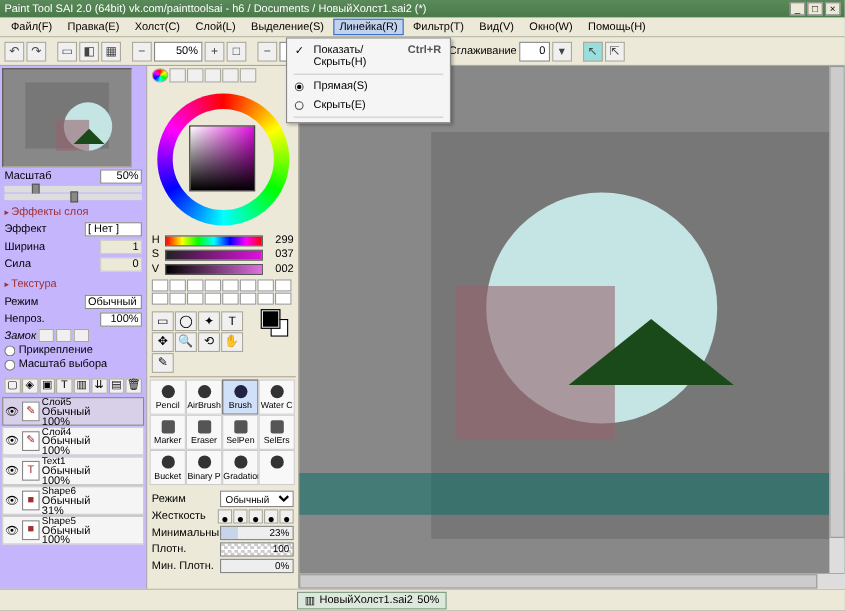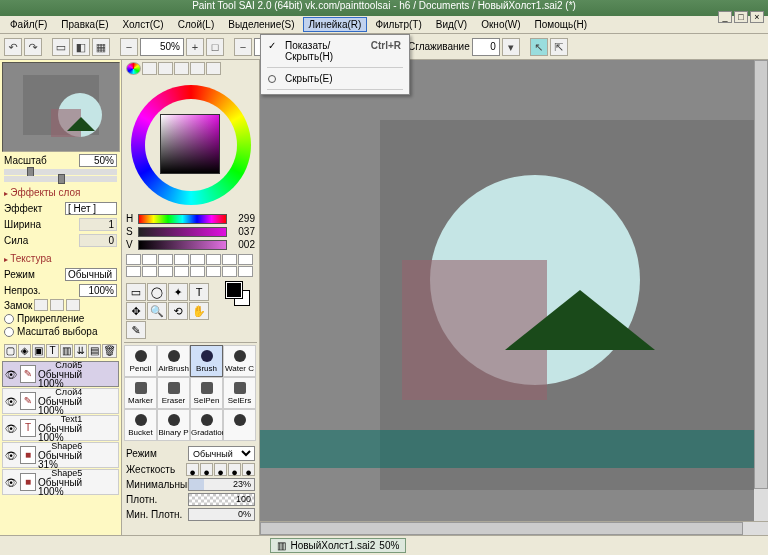--- a/index.html
+++ b/index.html
@@ -1,35 +1,35 @@
 <!DOCTYPE html>
 <html><head>
 <meta charset="utf-8">
 <style>
 * { margin: 0; padding: 0; box-sizing: border-box; font-family: Tahoma, Arial, sans-serif; font-size: 10px; user-select: none; }
 body { background: #ece9d8; width: 768px; height: 555px; overflow: hidden; position: relative; }
-.titlebar { background: linear-gradient(#5a8a5a, #4a7a4a); color: #fff; height: 16px; display: flex; align-items: center; padding: 0 4px; font-size: 10px; flex-direction: column; }
+.titlebar { background: linear-gradient(#5a8a5a, #4a7a4a); color: #fff; height: 16px; display: flex; align-items: center; padding: 0 4px; font-size: 10px; }
 .titlebar .btns { margin-left: auto; display: flex; gap: 2px; }
 .titlebar .btns span { width: 14px; height: 12px; background: #ece9d8; border: 1px solid #888; color: #000; text-align: center; line-height: 10px; font-size: 9px; }
 .menubar { background: #ece9d8; height: 18px; display: flex; align-items: center; padding: 0 4px; gap: 2px; border-bottom: 1px solid #aca899; }
 .menubar span { padding: 2px 6px; cursor: default; }
 .menubar span.open { background: #c1d2ee; border: 1px solid #316ac5; padding: 1px 5px; }
 .dropdown { position: absolute; top: 34px; left: 260px; background: #f5f5f5; border: 1px solid #888; box-shadow: 2px 2px 3px rgba(0,0,0,0.3); width: 150px; z-index: 100; padding: 2px; }
 .dropdown .item { padding: 3px 6px 3px 22px; position: relative; display: flex; }
 .dropdown .sep { border-top: 1px solid #ccc; margin: 2px 4px; }
 .dropdown .chk { position: absolute; left: 5px; }
 .dropdown .rad { position: absolute; left: 5px; width: 8px; height: 8px; border: 1px solid #555; border-radius: 50%; top: 5px; }
 .dropdown .rad.on::after { content:''; position:absolute; left:1px; top:1px; width:4px; height:4px; background:#000; border-radius:50%; }
 .dropdown .short { margin-left: auto; color: #555; font-weight: bold; }
 .toolbar { background: #ece9d8; height: 26px; display: flex; align-items: center; padding: 0 4px; gap: 2px; border-bottom: 1px solid #aca899; }
 .tbtn { width: 18px; height: 18px; background: #f0f0f0; border: 1px solid #aca899; text-align: center; line-height: 16px; font-size: 11px; color: #444; }
 .tsep { width: 6px; }
 .tfield { width: 44px; height: 18px; background: #fff; border: 1px solid #888; padding: 0 3px; line-height: 16px; text-align: right; }
 .main { display: flex; height: 475px; }
-.leftcol { width: 122px; background: #fef9c3; border-right: 1px solid #aca899; padding: 2px; overflow: hidden; }
+.leftcol { width: 134px; background: #c4b5fd; border-right: 1px solid #aca899; padding: 2px; overflow: hidden; }
 .nav { width: 118px; height: 90px; background: #888; border: 1px inset #aca899; position: relative; }
 .nav .mini { position: absolute; left: 20px; top: 12px; width: 76px; height: 60px; background: #777; }
 .nav .circ { position: absolute; left: 35px; top: 18px; width: 44px; height: 44px; background: #c5e5e5; border-radius: 50%; }
 .nav .sq { position: absolute; left: 28px; top: 34px; width: 30px; height: 28px; background: rgba(150,100,110,0.6); }
 .nav .tri { position: absolute; left: 44px; top: 42px; border-left: 14px solid transparent; border-right: 14px solid transparent; border-bottom: 14px solid #1a4a1a; }
 .prow { display: flex; align-items: center; padding: 1px 2px; height: 16px; }
 .prow label { width: 54px; }
 .prow .val { margin-left: auto; width: 38px; text-align: right; background: #fff; border: 1px solid #888; padding: 0 2px; height: 13px; line-height: 11px; }
 .prow .val.ro { background: #ece9d8; border: 1px solid #ccc; }
 .slider { height: 6px; background: #ddd; margin: 1px 2px; position: relative; }
@@ -78,26 +78,26 @@
 .status { height: 20px; background: #ece9d8; border-top: 1px solid #aca899; display: flex; align-items: center; padding: 0 4px; gap: 6px; }
 .status .file { background: #dde8dd; border: 1px solid #7a9a7a; padding: 1px 6px; display: flex; gap: 4px; }
 .layers { margin-top: 4px; }
 .layer-tools { display: flex; gap: 1px; padding: 2px; }
 .layer-tools span { width: 16px; height: 14px; border: 1px solid #aca899; background: #f0f0f0; text-align: center; line-height: 12px; font-size: 10px; }
 .layer-item { display: flex; align-items: center; border: 1px solid #ccc; margin: 1px 0; padding: 1px; background: #f5f5f5; height: 26px; }
 .layer-item.sel { background: #d8d0e8; border-color: #888; }
 .layer-item .eye { width: 14px; text-align: center; }
 .layer-item .ico { width: 16px; height: 18px; background: #fff; border: 1px solid #888; margin: 0 2px; font-size: 10px; text-align: center; line-height: 16px; color: #a03030; }
 .layer-item .info { font-size: 8px; line-height: 9px; }
-.layer-item .info .n { font-size: 9px; text-align: right; }
+.layer-item .info .n { font-size: 9px; }
 .topicons { display: flex; gap: 1px; padding: 0 2px 3px; }
 .topicons span { width: 15px; height: 13px; border: 1px solid #aca899; background: #f0f0f0; }
 .chk-row { display: flex; align-items: flex-end; gap: 3px; padding: 1px 2px; }
 .chk-row input { width: 10px; height: 10px; }
-.locks { display: flex; gap: 2px; padding: 1px 2px; align-items: center; }
+.locks { display: flex; gap: 2px; padding: 1px 2px; align-items: center; font-style: italic; }
 .locks span.b { width: 14px; height: 12px; border: 1px solid #aca899; background: #f0f0f0; }
 </style>
 </head>
 <body>
 
 <div class="titlebar">
   <span>Paint Tool SAI 2.0 (64bit) vk.com/painttoolsai - h6 / Documents / НовыйХолст1.sai2 (*)</span>
   <div class="btns">
     <span>_</span>
     <span>□</span>
@@ -118,20 +118,24 @@
   <span>Помощь(H)</span>
 </div>
 
 <div class="dropdown">
   <div class="item">
     <span class="chk">✓</span>
     <span>Показать/Скрыть(H)</span>
     <span class="short">Ctrl+R</span>
   </div>
   <div class="sep"></div>
+  <div class="item">
+    <span class="rad on"></span>
+    <span>Прямая(S)</span>
+  </div>
   <div class="item">
     <span class="rad"></span>
     <span>Скрыть(E)</span>
   </div>
   <div class="sep"></div>
 </div>
 
 <div class="toolbar">
   <span class="tbtn">↶</span>
   <span class="tbtn">↷</span>

